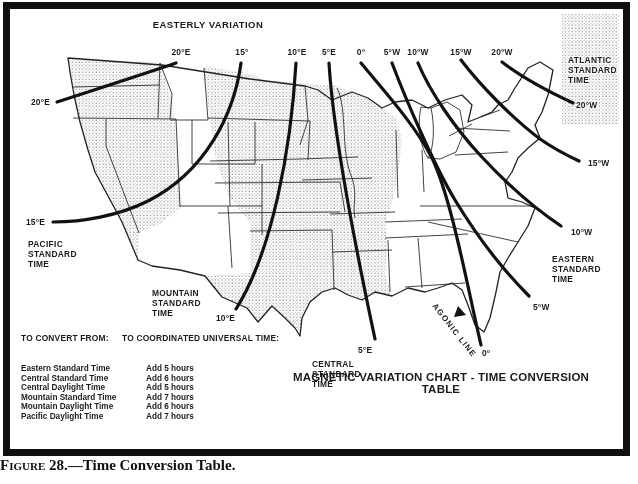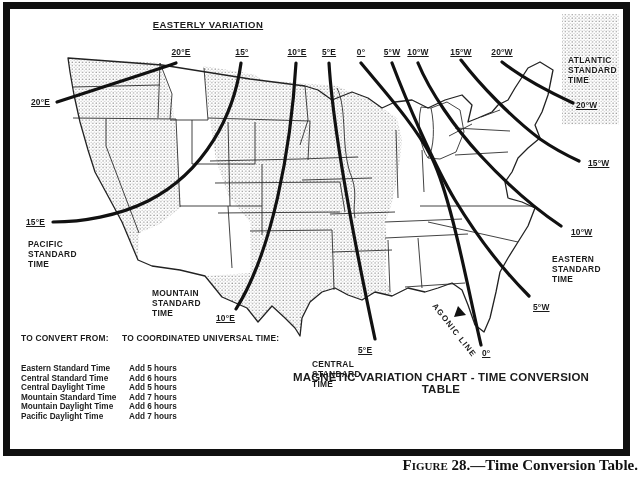--- a/index.html
+++ b/index.html
@@ -2,38 +2,38 @@
 <html><head>
 <meta charset="utf-8">
 <style>
   html,body{margin:0;padding:0;background:#fff;}
   #stage{
     position:relative;width:638px;height:484px;background:#fff;overflow:hidden;
     font-family:"Liberation Sans",sans-serif;color:#1b1b1b;
   }
   #mapsvg{position:absolute;left:0;top:0;}
   .lbl{position:absolute;font-weight:bold;white-space:nowrap;
-       text-shadow:0 0 2px #fff,0 0 2px #fff,0 0 3px #fff;text-decoration:underline;}
+       text-shadow:0 0 2px #fff,0 0 2px #fff,0 0 3px #fff;}
   .hdr{font-size:9.5px;letter-spacing:.4px;transform:translateX(-50%);}
   .deg{font-size:8.4px;letter-spacing:.2px;transform:translateX(-50%);}
   .deg-edge{font-size:8.4px;letter-spacing:.2px;}
   .zone{position:absolute;font-weight:bold;font-size:8.4px;line-height:10px;
         letter-spacing:.3px;text-shadow:0 0 2px #fff,0 0 2px #fff,0 0 3px #fff;}
   .agonic{position:absolute;font-weight:bold;font-size:8px;letter-spacing:1.2px;
           transform:rotate(52deg);transform-origin:0 50%;white-space:nowrap;
           text-shadow:0 0 2px #fff,0 0 2px #fff;}
   .conv-hdr{position:absolute;font-weight:bold;font-size:8.4px;letter-spacing:.2px;}
   #conv-rows{position:absolute;left:21px;top:364px;width:230px;font-size:8.2px;
              font-weight:bold;line-height:9.5px;}
   .conv-row{display:flex;}
-  .conv-c1{width:108px;}
+  .conv-c1{width:125px;}
   .conv-c2{flex:1;}
   #chart-title{position:absolute;left:276px;top:371px;width:330px;text-align:center;
                font-weight:bold;font-size:11.5px;letter-spacing:.2px;}
-  #caption{position:absolute;left:0;top:457px;width:638px;text-align:right;
+  #caption{position:absolute;left:0;top:457px;width:638px;text-align:left;
            font-family:"Liberation Serif",serif;font-weight:bold;font-size:15px;color:#111;}
   #caption .figno{font-variant:small-caps;}
 </style>
 </head>
 <body>
 
 <div id="stage">
 
   <svg id="mapsvg" width="638" height="484" viewBox="0 0 638 484">
     <defs>

